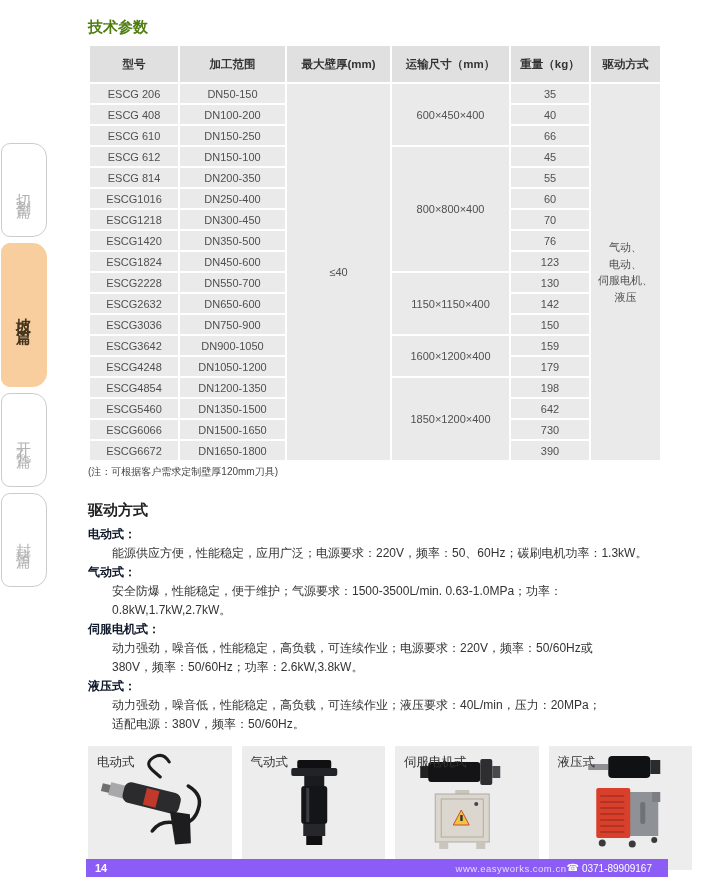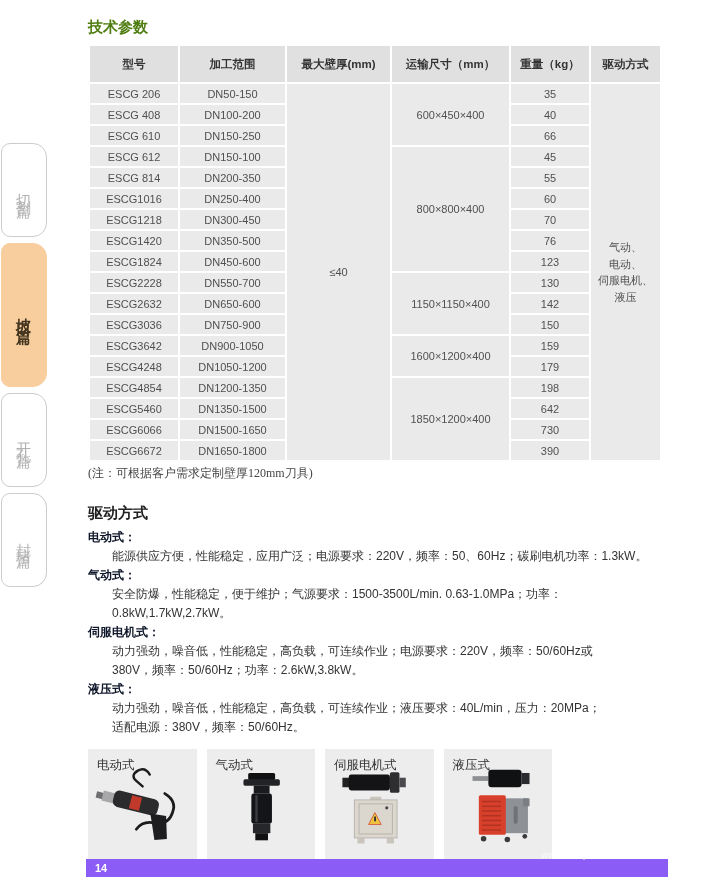--- a/index.html
+++ b/index.html
@@ -35,41 +35,41 @@
     font-size:11.5px; padding:0; text-align:center;
   }
   table.tech td {
     background:#eaeaea; text-align:center; height:19px; padding:0;
     vertical-align:middle;
   }
   td.drive-modes-cell {
     text-align:left; padding-left:12px; white-space:pre-line;
     line-height:1.5; font-size:11px;
   }
-  .table-note { font-size:12px; color:#454545; margin:3px 0 0 0;font-family:Liberation Serif, serif; }
+  .table-note { font-size:10px; color:#454545; margin:3px 0 0 0; }
 
   
   .drive-section { margin-top:22px; }
   .drive-title { font-size:15px; font-weight:bold; color:#222; margin:0 0 5px 0; }
   .drive-name { font-size:12px; font-weight:bold; color:#0f172a; line-height:19px; }
   .drive-line { font-size:12px; color:#333; line-height:19px; margin-left:24px; }
 
   
-  .products { display:flex; gap:10px; margin-top:12px; width:464px; }
+  .products { display:flex; gap:10px; margin-top:12px; width:604px; }
   .card { flex:1; height:124px; background:#ededed; position:relative; }
   .card-label { position:absolute; top:8px; left:9px; font-size:12.5px; color:#333; z-index:2; }
   .card svg { position:absolute; left:0; top:0; width:100%; height:100%; }
 
   
   .footer {
     position:absolute; left:86px; top:859px; width:582px; height:18px;
     background:#8b5cf6; display:flex; align-items:center; color:#fff;
   }
   .page-num { font-size:11px; font-weight:bold; margin-left:9px; }
-  .footer-right { margin-left:auto; display:flex; align-items:center; gap:16px; margin-right:16px;flex-direction:column; }
+  .footer-right { margin-left:auto; display:flex; align-items:center; margin-right:16px; }
   .site { font-size:9.5px; color:rgba(255,255,255,0.78); letter-spacing:0.5px; }
   .phone-wrap { display:flex; align-items:center; gap:3px; font-size:10px; }
   .phone-icon { font-size:10px; line-height:1; }
 </style>
 </head>
 <body>
 
 <div class="page">
 
   <div id="sidebar">

